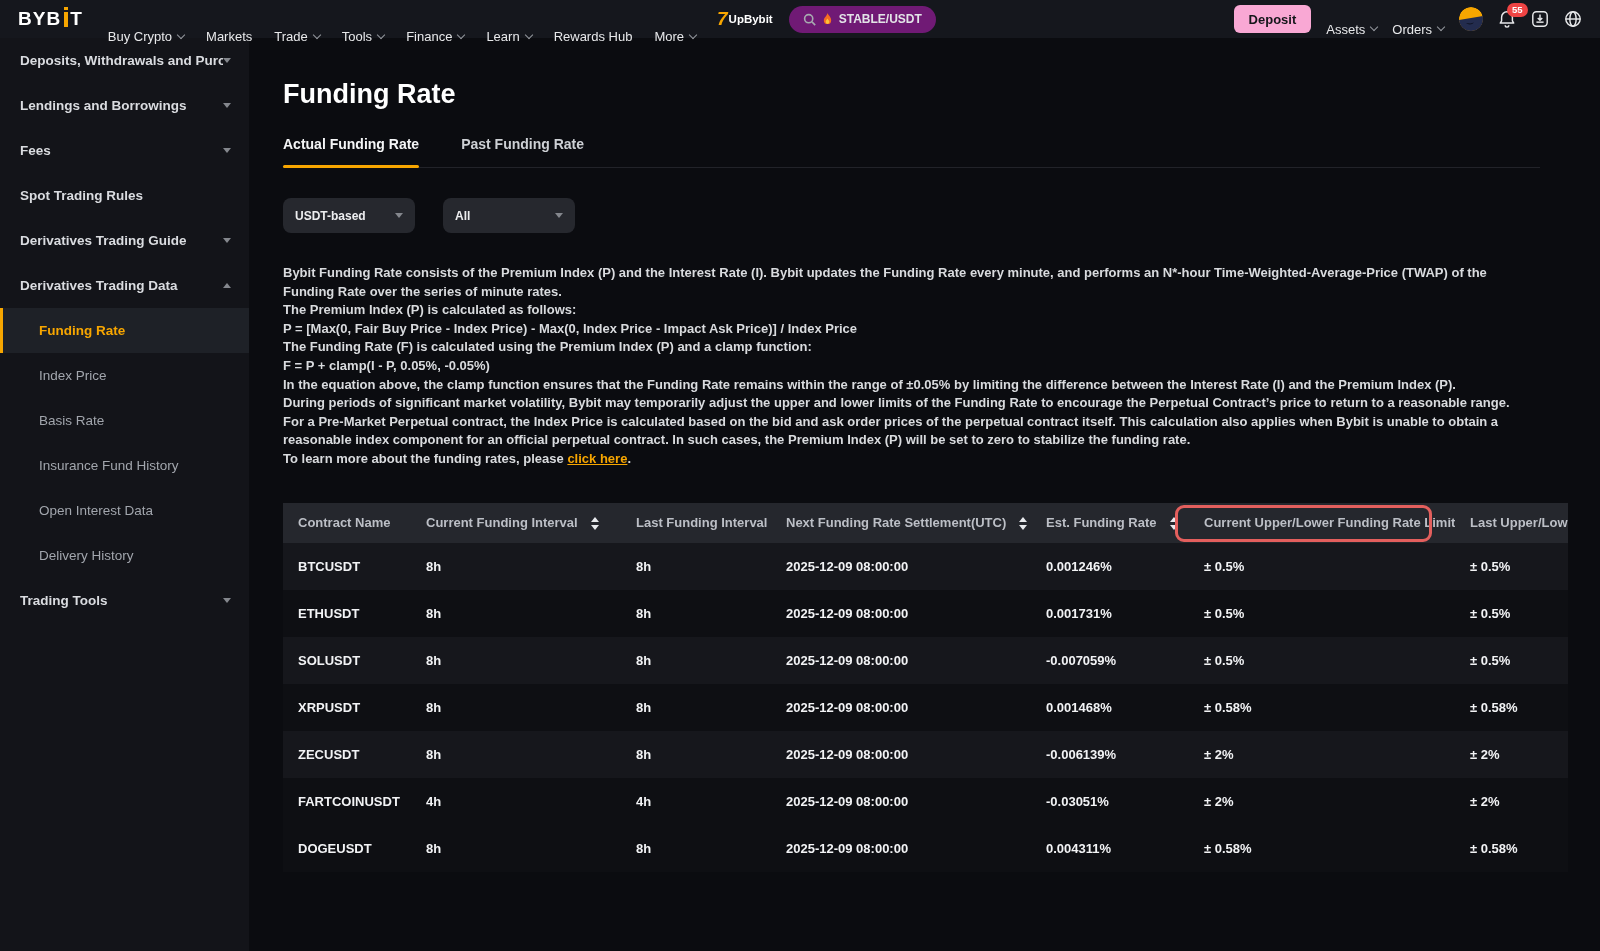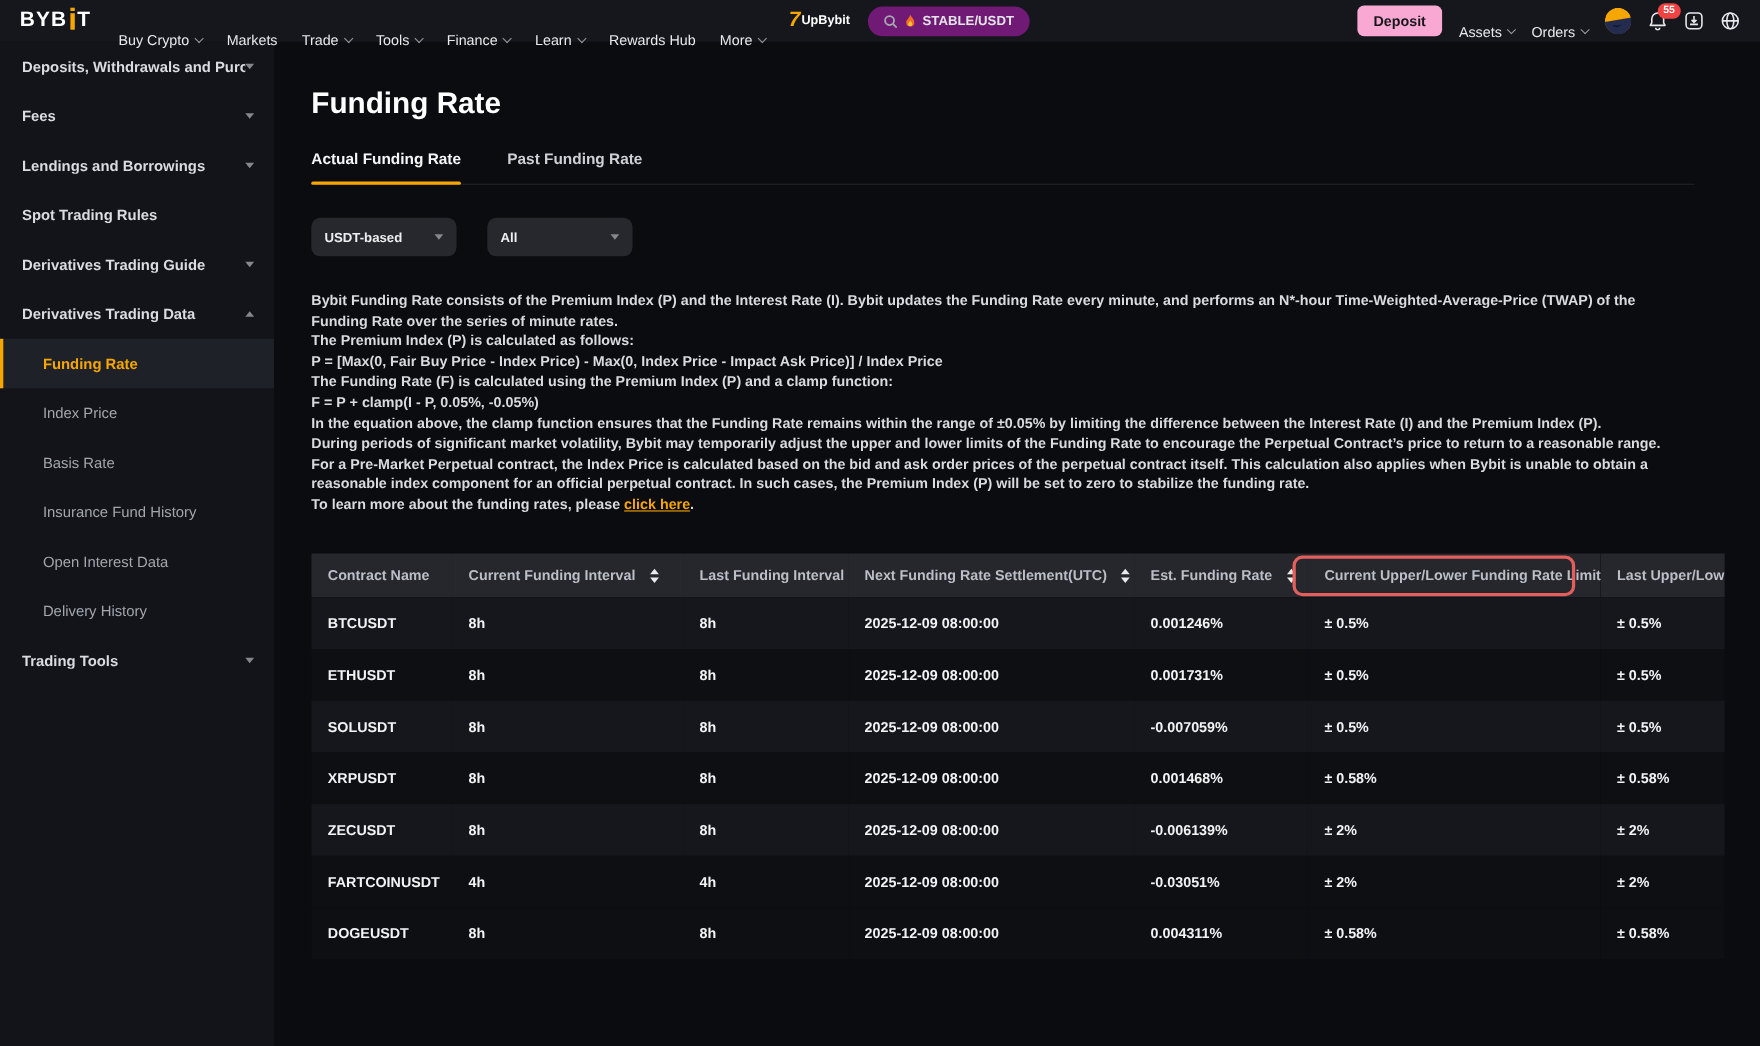--- a/index.html
+++ b/index.html
@@ -158,25 +158,25 @@
   </div>
 </div>
 
 <div class="sidebar">
   <div>
       <div class="side-item">
         <span class="lbl">Deposits, Withdrawals and Purcha...</span>
         <span class="tri-down"></span>
       </div>
       <div class="side-item">
+        <span class="lbl">Lendings and Borrowings</span>
+        <span class="tri-down"></span>
+      </div>
+      <div class="side-item">
         <span class="lbl">Fees</span>
-        <span class="tri-down"></span>
-      </div>
-      <div class="side-item">
-        <span class="lbl">Lendings and Borrowings</span>
         <span class="tri-down"></span>
       </div>
       <div class="side-item">
         <span class="lbl">Spot Trading Rules</span>
       </div>
       <div class="side-item">
         <span class="lbl">Derivatives Trading Guide</span>
         <span class="tri-down"></span>
       </div>
       <div class="side-item">

